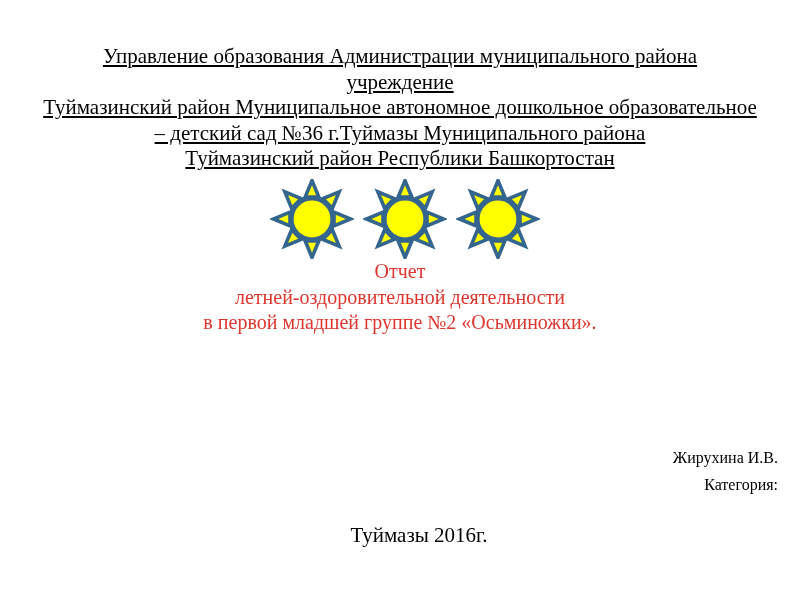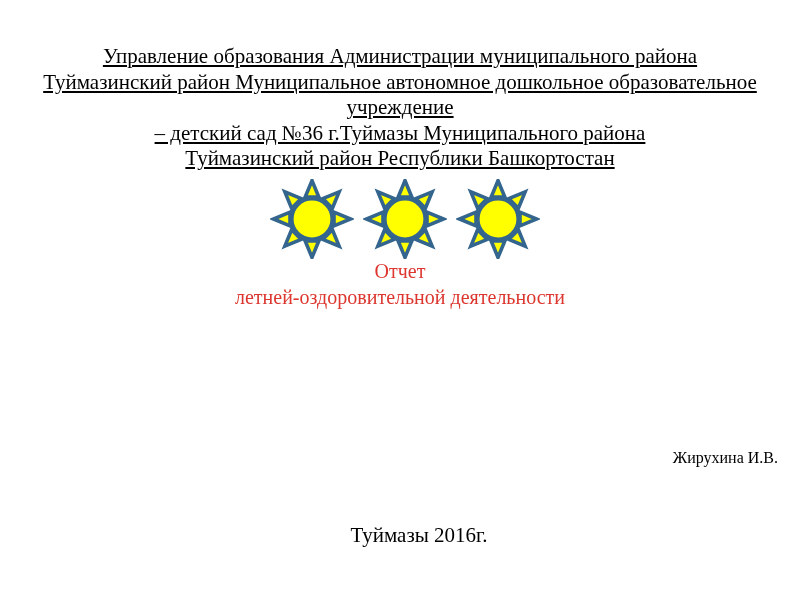--- a/index.html
+++ b/index.html
@@ -76,22 +76,22 @@
     white-space: nowrap;
   }
 </style>
 </head>
 <body>
 
 <div class="slide">
 
   <div class="header">
     <div class="hline">Управление образования Администрации муниципального района</div>
+    <div class="hline">учреждение</div>
     <div class="hline">Туймазинский район Муниципальное автономное дошкольное образовательное</div>
-    <div class="hline">учреждение</div>
     <div class="hline">– детский сад №36 г.Туймазы Муниципального района</div>
     <div class="hline">Туймазинский район Республики Башкортостан</div>
   </div>
 
   <div class="suns">
     <svg class="sun" viewBox="0 0 100 100" aria-hidden="true">
       <g>
         <polygon points="50,2 41.5,22.5 58.5,22.5"></polygon>
         <polygon points="50,2 41.5,22.5 58.5,22.5" transform="rotate(45 50 50)"></polygon>
         <polygon points="50,2 41.5,22.5 58.5,22.5" transform="rotate(90 50 50)"></polygon>
@@ -127,22 +127,24 @@
         <polygon points="50,2 41.5,22.5 58.5,22.5" transform="rotate(270 50 50)"></polygon>
         <polygon points="50,2 41.5,22.5 58.5,22.5" transform="rotate(315 50 50)"></polygon>
       </g>
       <circle cx="50" cy="50" r="25.5"></circle>
     </svg>
   </div>
 
   <div class="title">
     <div class="tline">Отчет</div>
     <div class="tline">летней-оздоровительной деятельности</div>
+    <div class="tline">в первой младшей группе №2 «Осьминожки».</div>
   </div>
 
 
   <div class="credits">
     <div>Жирухина И.В.</div>
+    <div>Категория:</div>
   </div>
 
   <div class="city-year">Туймазы 2016г.</div>
 
 </div>
 
 </body></html>

